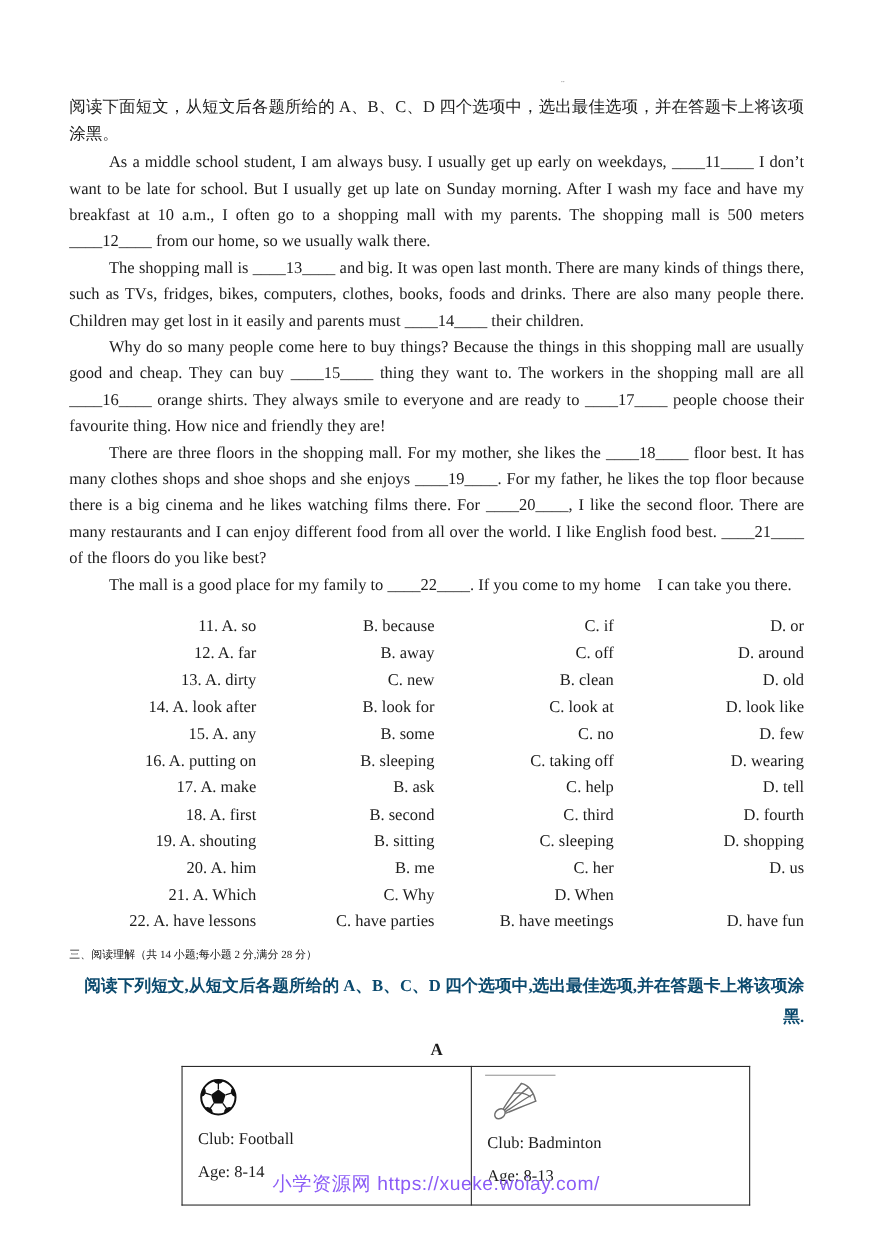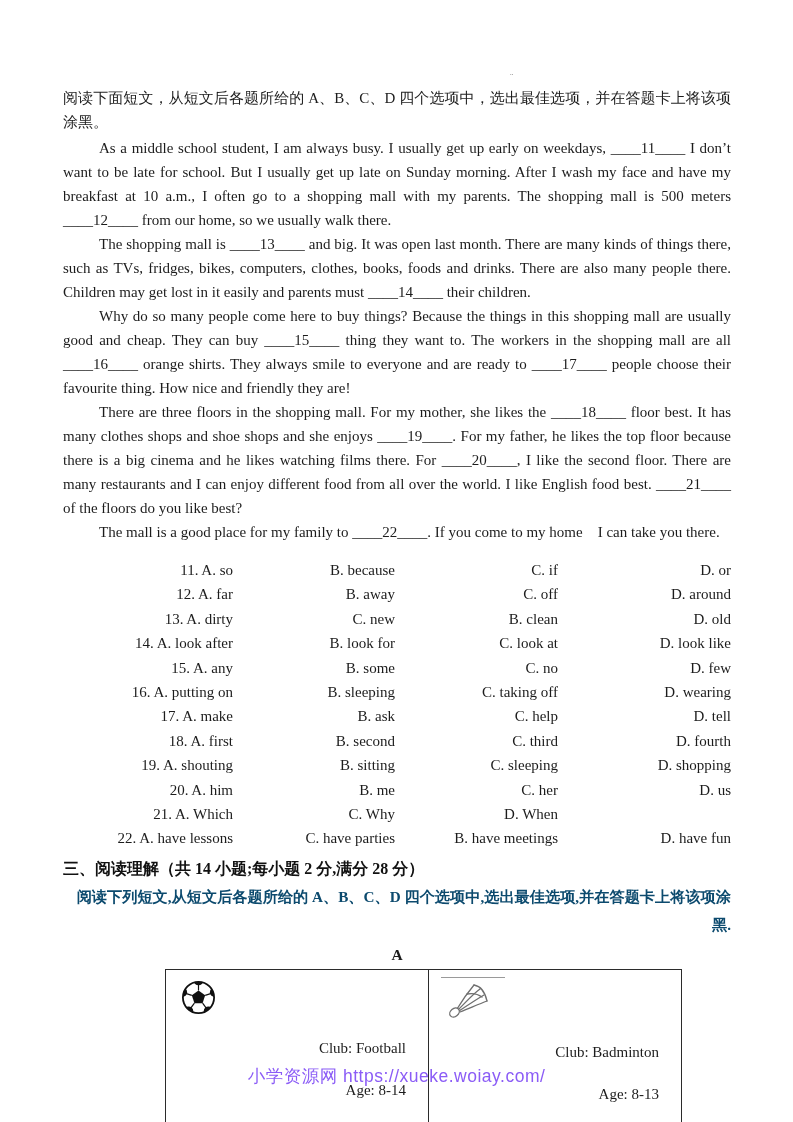--- a/index.html
+++ b/index.html
@@ -12,38 +12,38 @@
     font-size:15px;line-height:24px;text-align:justify;
   }
   .intro{margin:0 0 2px 0;}
   .para{margin:0;text-indent:36px;}
   .questions{margin-top:14px;}
   .q-row{
     display:grid;grid-template-columns:163px 162px 163px 1fr;
     padding-left:7px;height:24.4px;align-items:baseline;text-align:right;
   }
   .section-heading{
-    margin:4px 0 0 0;font-weight:bold;font-size:16px;line-height:28px;color:#111;text-align:left;
+    margin:4px 0 0 0;font-weight:normal;font-size:10px;line-height:28px;color:#111;text-align:left;
   }
   .bold-instruction{
     margin:0;font-weight:bold;font-size:15.2px;line-height:28px;color:#0c4a6e;text-align:right;
   }
   .passage-label{
     margin-top:5px;text-align:center;font-weight:bold;font-size:15.5px;line-height:22px;
   }
   .club-table{
     margin:3px 0 0 102px;width:466px;border-collapse:collapse;table-layout:fixed;
   }
   .club-table td{
     border:1.2px solid #2b2b2b;vertical-align:top;padding:5px 10px 10px 14px;
   }
   .club-table td.c1{width:238px;}
   .club-table td.c2{width:228px;}
   .icon-box{height:46px;display:flex;align-items:center;}
-  .cell-line{margin:12px;font-size:15px;line-height:30px;text-align:right;}
+  .cell-line{margin:0;font-size:15px;line-height:30px;text-align:left;}
   .stray-line{width:64px;height:1px;background:#9a9a9a;margin:2px 0 1px -2px;}
   .stray-mark-top{
     position:absolute;left:510px;top:72px;color:#8f8f8f;font-size:10px;letter-spacing:2px;
   }
   .stray-comma{
     position:absolute;left:545px;top:516px;color:#6e6e6e;font-size:12px;
   }
   .footer{
     position:absolute;left:0;top:1064px;width:793px;text-align:center;
     font-family:"Liberation Sans","DejaVu Sans",sans-serif;

